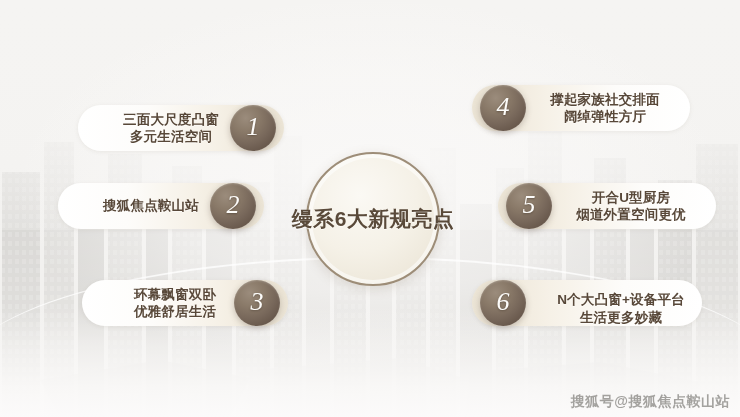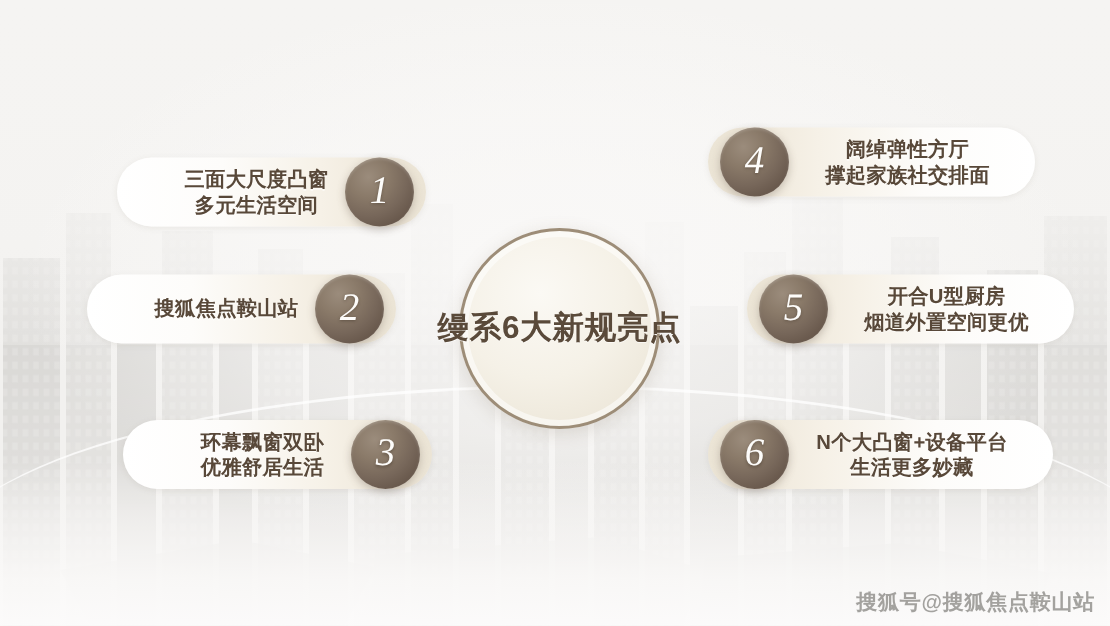--- a/index.html
+++ b/index.html
@@ -319,42 +319,42 @@
       <span>3</span>
     </div>
   </div>
 
   <div class="feature" style="left:472px; top:85px; width:218px;">
     <div class="pill pill-right" style="left:0; width:218px;"></div>
     <div class="badge" style="left:8px;">
       <span>4</span>
     </div>
     <div class="pill-text" style="left:58px; width:150px;">
+      <div>撑起家族社交排面</div>
       <div>阔绰弹性方厅</div>
-      <div>撑起家族社交排面</div>
     </div>
   </div>
 
   <div class="feature" style="left:498px; top:183px; width:218px;">
     <div class="pill pill-right" style="left:0; width:218px;"></div>
     <div class="badge" style="left:8px;">
       <span>5</span>
     </div>
     <div class="pill-text" style="left:58px; width:150px;">
       <div>开合U型厨房</div>
       <div>烟道外置空间更优</div>
     </div>
   </div>
 
   <div class="feature" style="left:472px; top:280px; width:230px;">
     <div class="pill pill-right" style="left:0; width:230px;"></div>
     <div class="badge" style="left:8px;">
       <span>6</span>
     </div>
-    <div class="pill-text" style="left:52px; width:168px;">
+    <div class="pill-text" style="left:65px; width:168px;justify-content:flex-end;">
       <div>N个大凸窗+设备平台</div>
       <div>生活更多妙藏</div>
     </div>
   </div>
 
   <div class="center-circle">
     <div class="center-line">缦系6大</div>
     <div class="center-line">新规亮点</div>
   </div>
 

